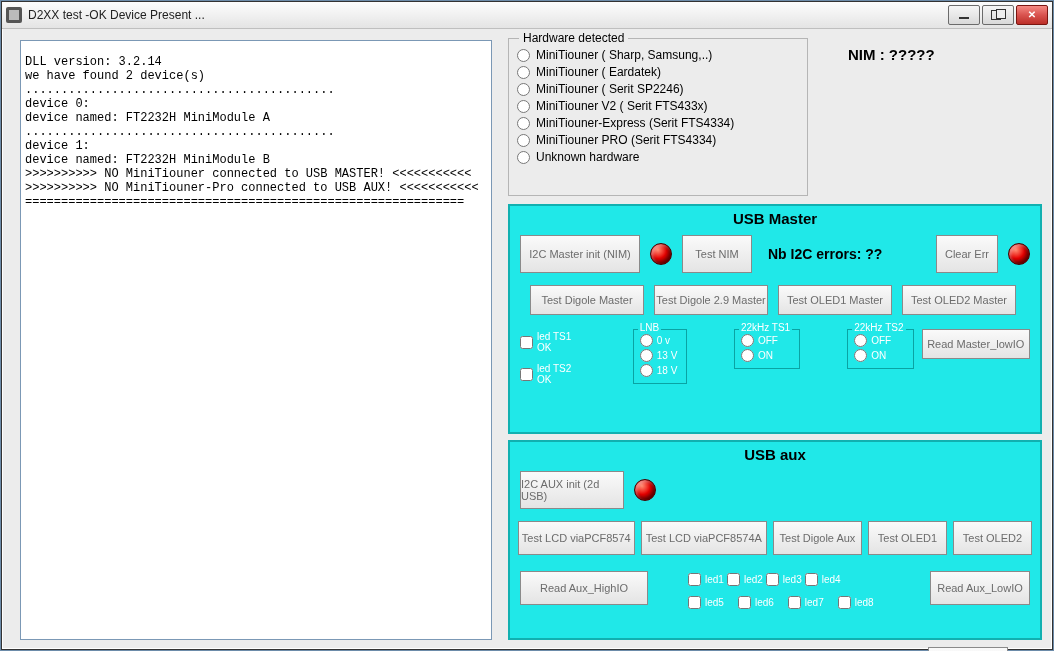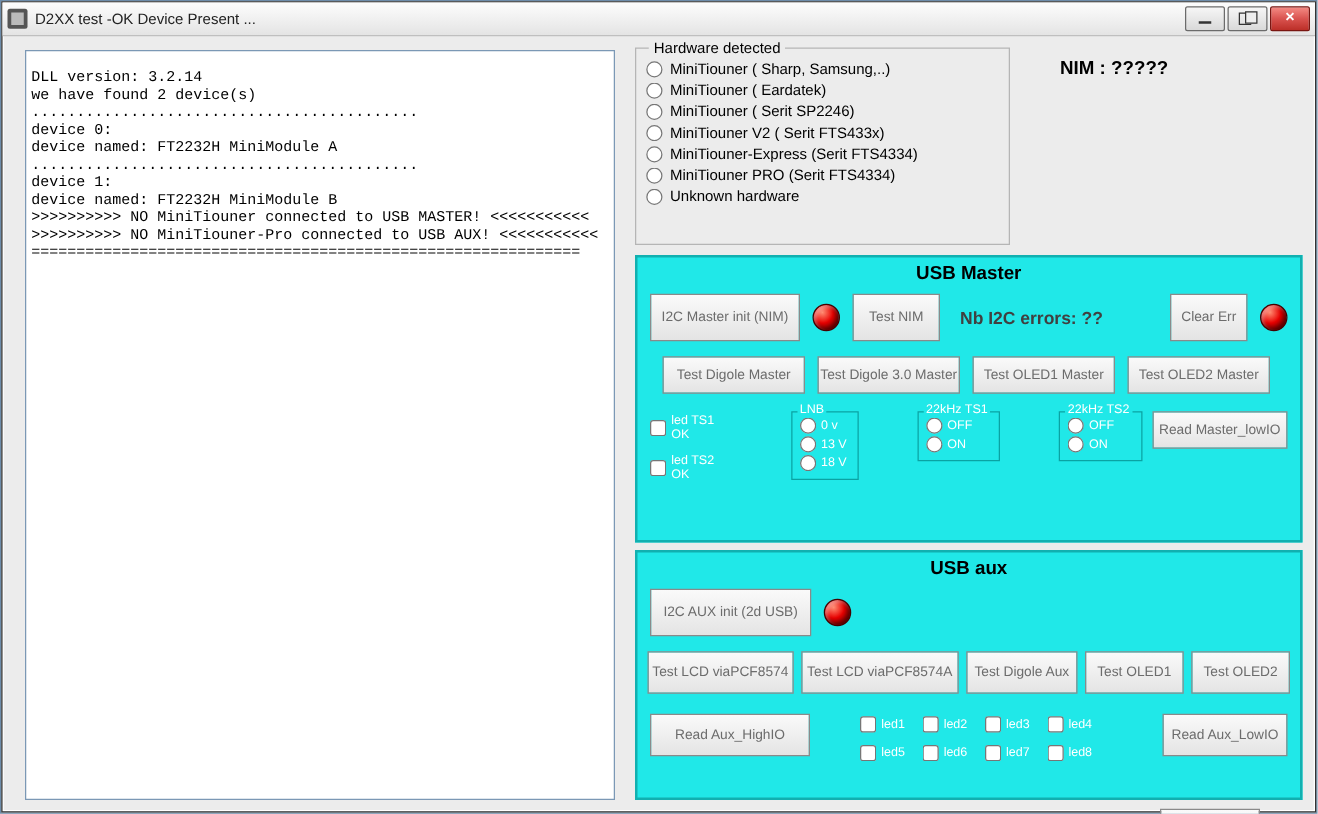--- a/index.html
+++ b/index.html
@@ -39,21 +39,21 @@
   .panel.master { left:500px; top:172px; width:534px; height:230px; }
   .panel.aux    { left:500px; top:408px; width:534px; height:200px; }
   .panel-title { text-align:center; font-size:15px; font-weight:bold; padding:4px 0 2px; }
 
   .row { display:flex; align-items:center; }
   .btn { background:linear-gradient(#fafafa,#e4e4e4); border:1px solid #8a8a8a; color:#6c6c6c; font-size:11px; display:flex; align-items:center; justify-content:center; box-sizing:border-box; cursor:pointer; }
   .btn-h { height:38px; }
 
   .led-red { width:20px; height:20px; border-radius:50%; background:radial-gradient(circle at 35% 30%, #ff8a70 0%, #e80000 45%, #6f0000 100%); border:1px solid #400; box-shadow:inset -2px -2px 4px rgba(0,0,0,.5), inset 2px 2px 3px rgba(255,255,255,.4); }
 
-  .dark-text { color:#404040; font-size:14px; font-weight:bold; }
+  .dark-text { color:#000000; font-size:14px; font-weight:bold; }
 
   
   .row2 .btn { width:114px; height:30px; margin-right:10px;}
   .row2 .btn:last-child { margin-right:0; }
 
   
   .mini-group { border:1px solid #0aa3a3; padding:2px 6px 4px; position:relative;margin-left:39px; }
   .mini-group .mg-label { position:absolute; top:-8px; left:4px; background:#20E8E8; font-size:10px; color:#fff; padding:0 2px;}
   .mini-group label.opt, .cchk { display:flex; align-items:center; font-size:10px; color:#fff; margin:2px 0;}
   .mini-group input, .cchk input { margin:0 4px 0 0; }
@@ -146,21 +146,21 @@
           <div class="led-red"></div>
           <div class="btn btn-h" style="width:70px">Test NIM</div>
           <div class="dark-text" style="margin-left:6px;">Nb I2C errors: ??</div>
           <div style="flex:1"></div>
           <div class="btn btn-h" style="width:62px">Clear Err</div>
           <div class="led-red"></div>
         </div>
 
         <div class="row row2" style="padding:6px 20px;" id="master-row2">
             <div class="btn">Test Digole Master</div>
-            <div class="btn">Test Digole 3.0 Master</div>
+            <div class="btn">Test Digole 2.9 Master</div>
             <div class="btn">Test OLED1 Master</div>
             <div class="btn">Test OLED2 Master</div>
           </div>
 
         <div class="row" style="padding:8px 10px; gap:8px; align-items:flex-start; justify-content:flex-end;">
           <div style="margin-right:6px;">
             <label class="cchk">
                 <input type="checkbox" style="">
                 <span>led TS1 OK</span>
               </label>
@@ -213,36 +213,36 @@
               </div>
           </div>
           <div class="btn" style="width:124px; height:30px">Read Master_lowIO</div>
         </div>
       </div>
 
       <div class="panel aux">
         <div class="panel-title">USB aux</div>
 
         <div class="row" style="padding:6px 10px; gap:10px; align-items:center;">
-          <div class="btn btn-h" style="width:129px">I2C AUX init (2d USB)</div>
+          <div class="btn btn-h" style="width:104px">I2C AUX init (2d USB)</div>
           <div class="led-red"></div>
         </div>
 
         <div class="row" style="padding:6px 8px; gap:6px;" id="aux-row2">
             <div class="btn" style="height: 34px; width: 118px;">Test LCD viaPCF8574</div>
             <div class="btn" style="height: 34px; width: 128px;">Test LCD viaPCF8574A</div>
             <div class="btn" style="height: 34px; width: 90px;">Test Digole Aux</div>
             <div class="btn" style="height: 34px; width: 80px; text-align: center;">Test OLED1</div>
             <div class="btn" style="height: 34px; width: 80px;">Test OLED2</div>
           </div>
 
         <div class="row" style="padding:10px 10px; align-items:flex-start;">
           <div class="btn" style="width:128px; height:34px">Read Aux_HighIO</div>
           <div style="margin-left:40px;">
-            <div class="row" id="aux-leds-a" style="gap:14px;">
+            <div class="row" id="aux-leds-a" style="gap:3px;">
                 <label class="cchk">
                   <input type="checkbox" style="">
                   <span>led1</span>
                 </label>
                 <label class="cchk">
                   <input type="checkbox" style="">
                   <span>led2</span>
                 </label>
                 <label class="cchk">
                   <input type="checkbox" style="">

